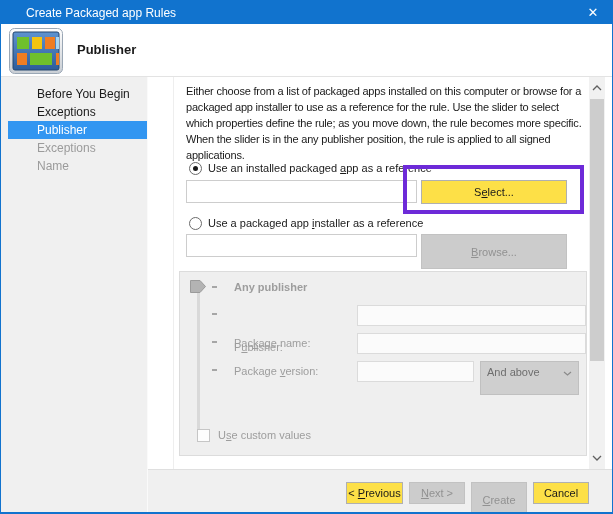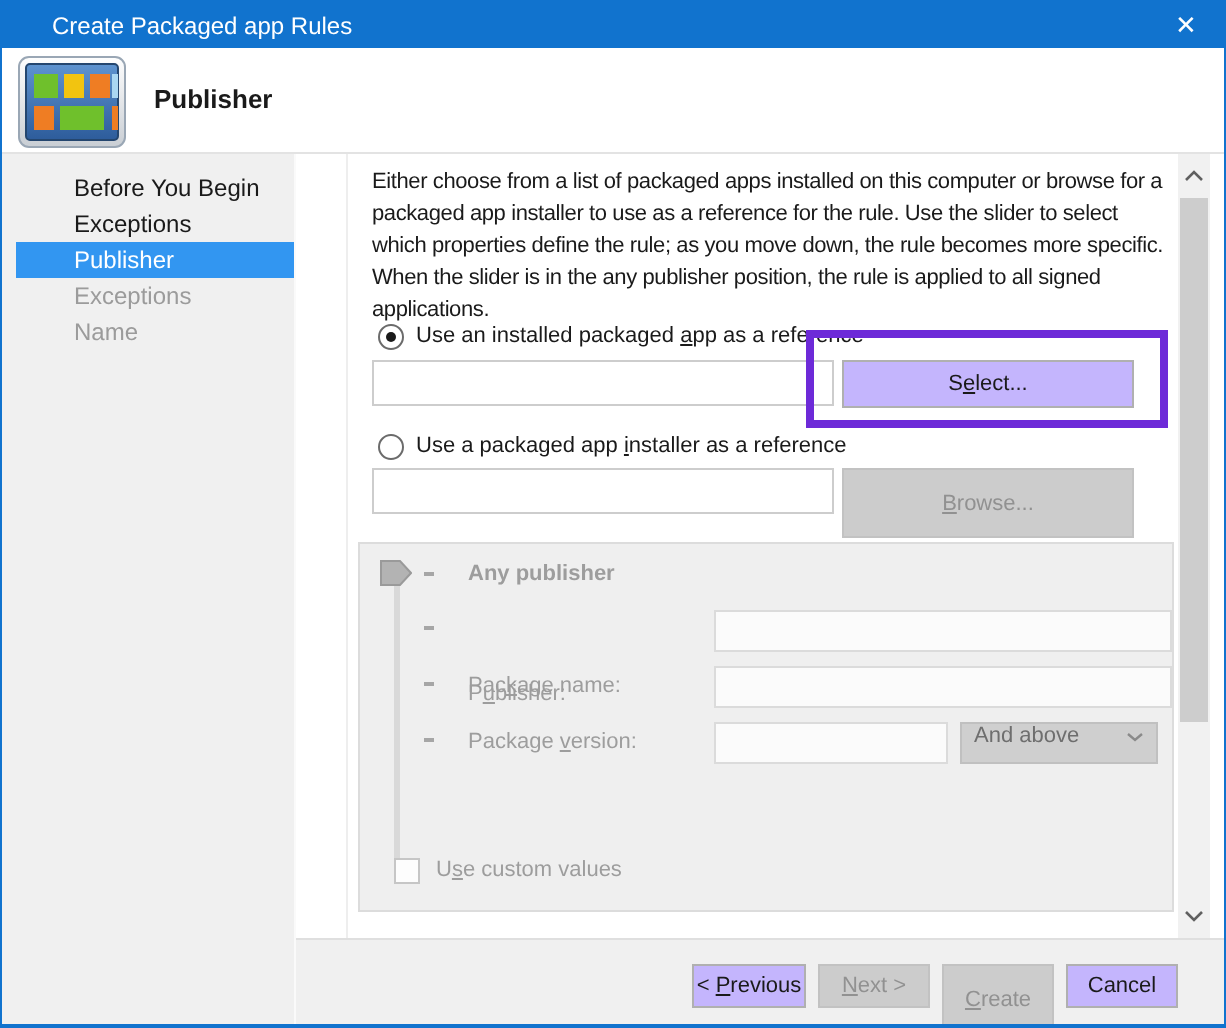--- a/index.html
+++ b/index.html
@@ -29,37 +29,37 @@
   .pane-edge { position:absolute; left:172px; top:76px; width:1px; height:392px; background:#eeeeee; }
   .instruction { position:absolute; left:185px; top:82px; width:396px; line-height:16px; letter-spacing:-0.2px; }
   .radio { position:absolute; width:13px; height:13px; border:1px solid #6b6b6b; border-radius:50%;
     background:#fff; }
   .radio.checked::after { content:""; position:absolute; left:3px; top:3px; width:5px; height:5px;
     border-radius:50%; background:#1a1a1a; }
   .radio-label { position:absolute; line-height:15px; }
   .mn { text-decoration:underline; }
   .text-input { position:absolute; border:1px solid #cdcdcd; background:#ffffff; font-family:inherit;
     font-size:11px; padding:0 4px; outline:none; }
-  .btn { position:absolute; background:#c4b5fd; border:1px solid #b0b0b0; font-family:inherit;
+  .btn { position:absolute; background:#fde047; border:1px solid #b0b0b0; font-family:inherit;
     font-size:11px; color:#1a1a1a; text-align:center; display:flex; align-items:center; justify-content:center; }
   .btn.disabled { background:#cccccc; border-color:#c2c2c2; color:#919191; }
   
   .annotation-rect { position:absolute; left:402px; top:164px; width:181px; height:49px;
     border:4px solid #6d2ad8; z-index:50; }
   
   .groupbox { position:absolute; left:178px; top:270px; width:408px; height:185px;
     background:#efefef; border:1px solid #dcdcdc; }
   .slider-track { position:absolute; left:17px; top:21px; width:3px; height:148px; background:#d9d9d9; }
   .slider-handle { position:absolute; left:10px; top:8px; width:16px; height:13px; }
   .slider-tick { position:absolute; left:32px; width:5px; height:2px; background:#a6a6a6; }
   .gb-label { position:absolute; left:54px; color:#9d9d9d; line-height:13px; }
   .gb-input { position:absolute; left:177px; width:229px; height:21px; background:#fbfbfb;
     border:1px solid #dbdbdb; font-family:inherit; font-size:11px; padding:0 4px; }
   .dropdown { position:absolute; left:300px; top:89px; width:99px; height:21px; background:#cfcfcf;
-    border:1px solid #c0c0c0; color:#6e6e6e; display:flex; align-items:flex-start; padding:0 6px; }
+    border:1px solid #c0c0c0; color:#6e6e6e; display:flex; align-items:flex-end; padding:16px 6px; }
   .dropdown .chev { margin-left:auto; }
   .checkbox { position:absolute; left:17px; top:157px; width:13px; height:13px; background:#fdfdfd;
     border:1px solid #c6c6c6; }
   
   .scrollbar { position:absolute; left:588px; top:76px; width:16px; height:392px; background:#f1f1f1; }
   .sb-arrow { position:absolute; left:0; width:16px; height:14px; display:flex; align-items:center; justify-content:center; }
   .sb-thumb { position:absolute; left:1px; top:22px; width:14px; height:262px; background:#cdcdcd; }
   
   .footer { position:absolute; left:147px; top:468px; right:0; bottom:0; background:#f0f0f0;
     border-top:1px solid #dfdfdf; }

